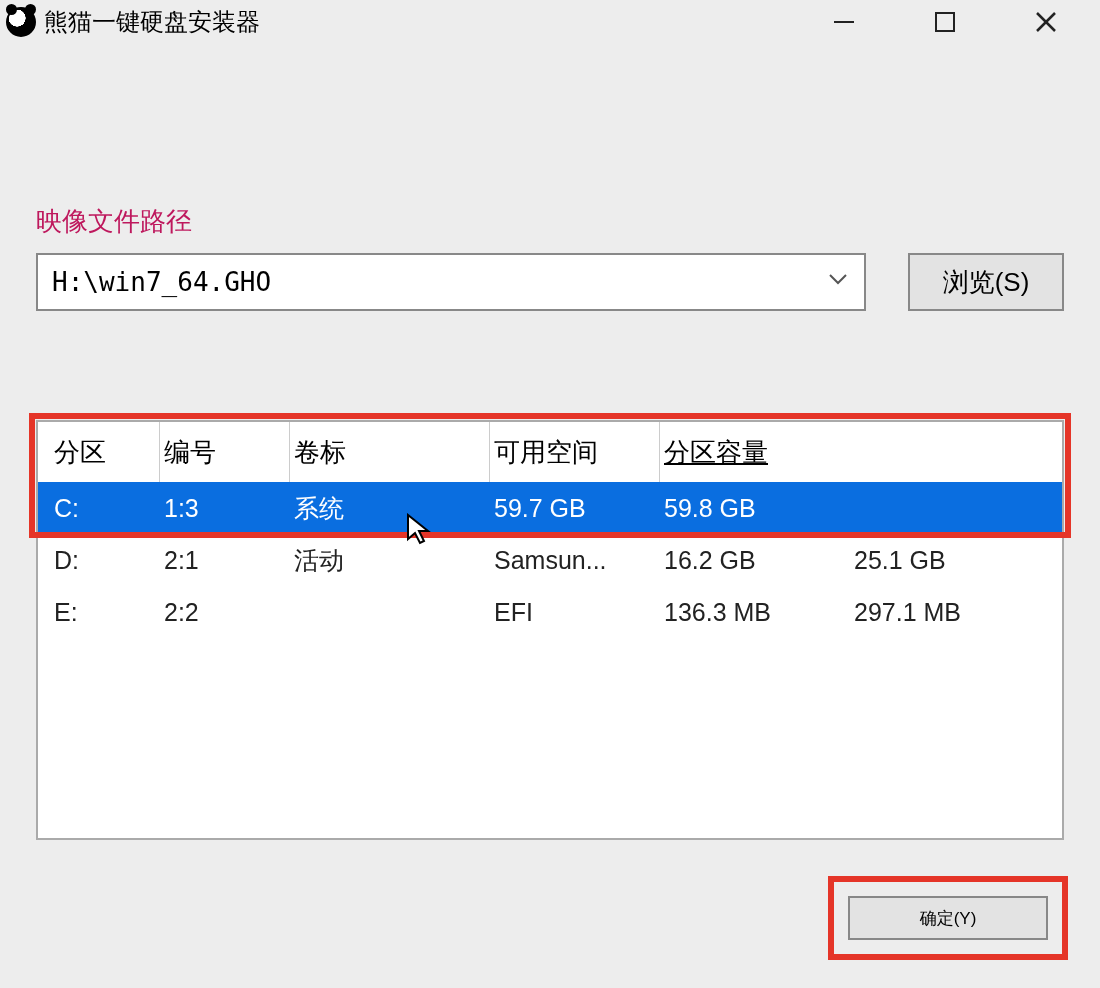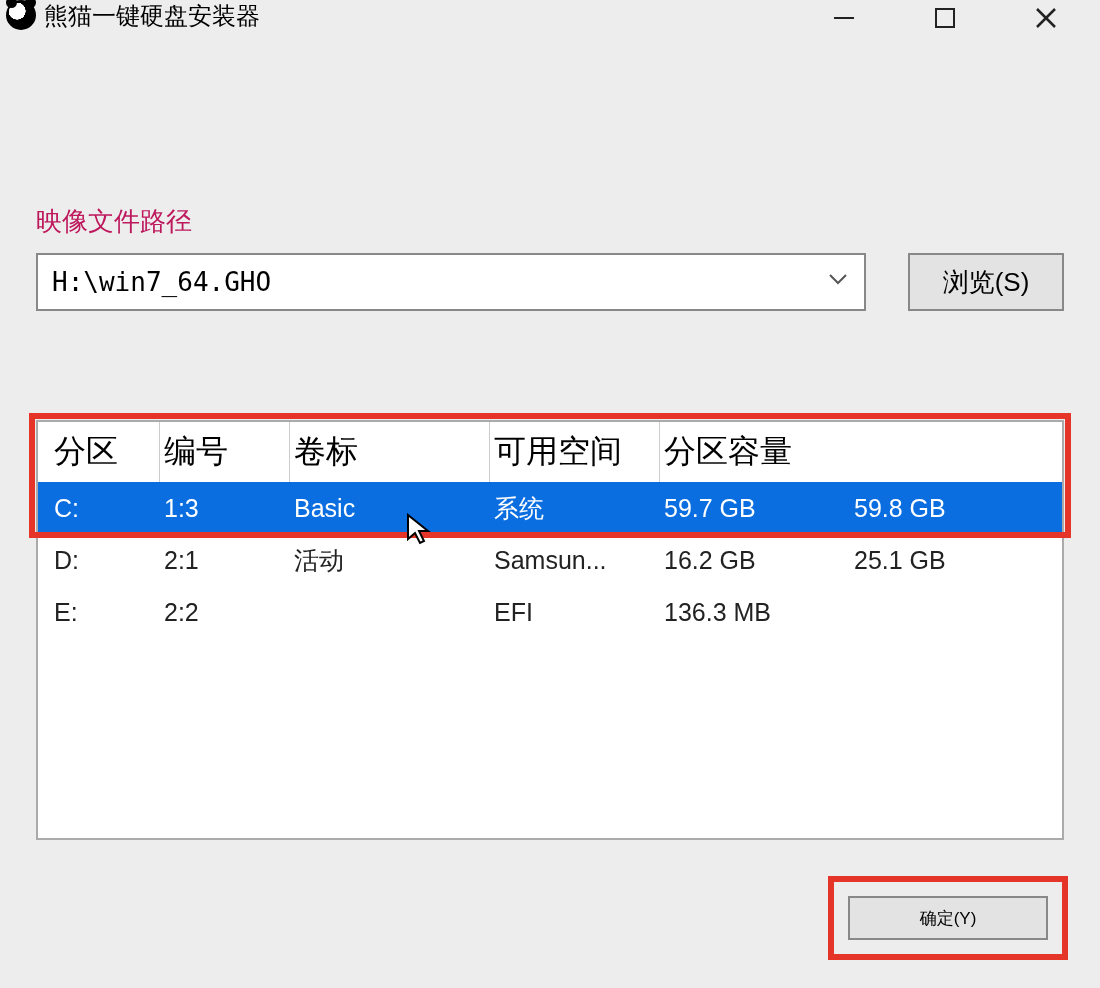--- a/index.html
+++ b/index.html
@@ -15,22 +15,22 @@
   .window {
     width: 1100px;
     height: 988px;
     background: #ededed;
     position: relative;
   }
   
   .titlebar {
     height: 44px;
     display: flex;
-    align-items: flex-start;
-    padding: 0 6px;
+    align-items: center;
+    padding: 8px 6px;
   }
   .titlebar .app-icon {
     width: 30px;
     height: 30px;
     border-radius: 50%;
     background: radial-gradient(circle at 35% 35%, #fff 0 35%, #000 36% 100%);
     border: 2px solid #000;
     position: relative;
     margin-right: 8px;
   }
@@ -140,31 +140,31 @@
   }
   .thead, .trow {
     display: grid;
     grid-template-columns: 110px 130px 200px 170px 190px 1fr;
     align-items: center;
     height: 52px;
     padding-left: 12px;
   }
   .thead {
     height: 60px;
-    font-size: 32px;
+    font-size: 26px;
     color: #000;
   }
   .thead .th {
     border-right: 1px solid #ccc;
     height: 100%;
     display: flex;
     align-items: center;
     padding-left: 4px;
   }
-  .thead .th:last-child { border-right: none; }
+  .thead .th:last-child { border-right: none; text-decoration: underline; }
   .trow {
     font-size: 25px;
     color: #222;
   }
   .trow.selected {
     background: #0a6ee0;
     color: #fff;
   }
   .trow .td {
     padding-left: 4px;
@@ -249,39 +249,39 @@
       <div class="th">分区</div>
       <div class="th">编号</div>
       <div class="th">卷标</div>
       <div class="th">可用空间</div>
       <div class="th">分区容量</div>
     </div>
     <div id="tbody">
         <div class="trow selected">
           <div class="td">C:</div>
           <div class="td">1:3</div>
-          <div class="td">Basic</div>
           <div class="td">系统</div>
           <div class="td">59.7 GB</div>
           <div class="td">59.8 GB</div>
         </div>
         <div class="trow">
           <div class="td">D:</div>
           <div class="td">2:1</div>
           <div class="td">活动</div>
           <div class="td">Samsun...</div>
           <div class="td">16.2 GB</div>
           <div class="td">25.1 GB</div>
         </div>
         <div class="trow">
           <div class="td">E:</div>
           <div class="td">2:2</div>
           <div class="td"></div>
           <div class="td">EFI</div>
           <div class="td">136.3 MB</div>
+          <div class="td">297.1 MB</div>
         </div>
       </div>
   </div>
 
   <div class="table-wrap"></div>
 
   <div class="cursor">
     <svg width="28" height="34" viewBox="0 0 28 34">
       <path d="M2 2 L2 26 L9 20 L14 30 L18 28 L13 18 L22 18 Z" fill="#fff" stroke="#000" stroke-width="2"></path>
     </svg>

